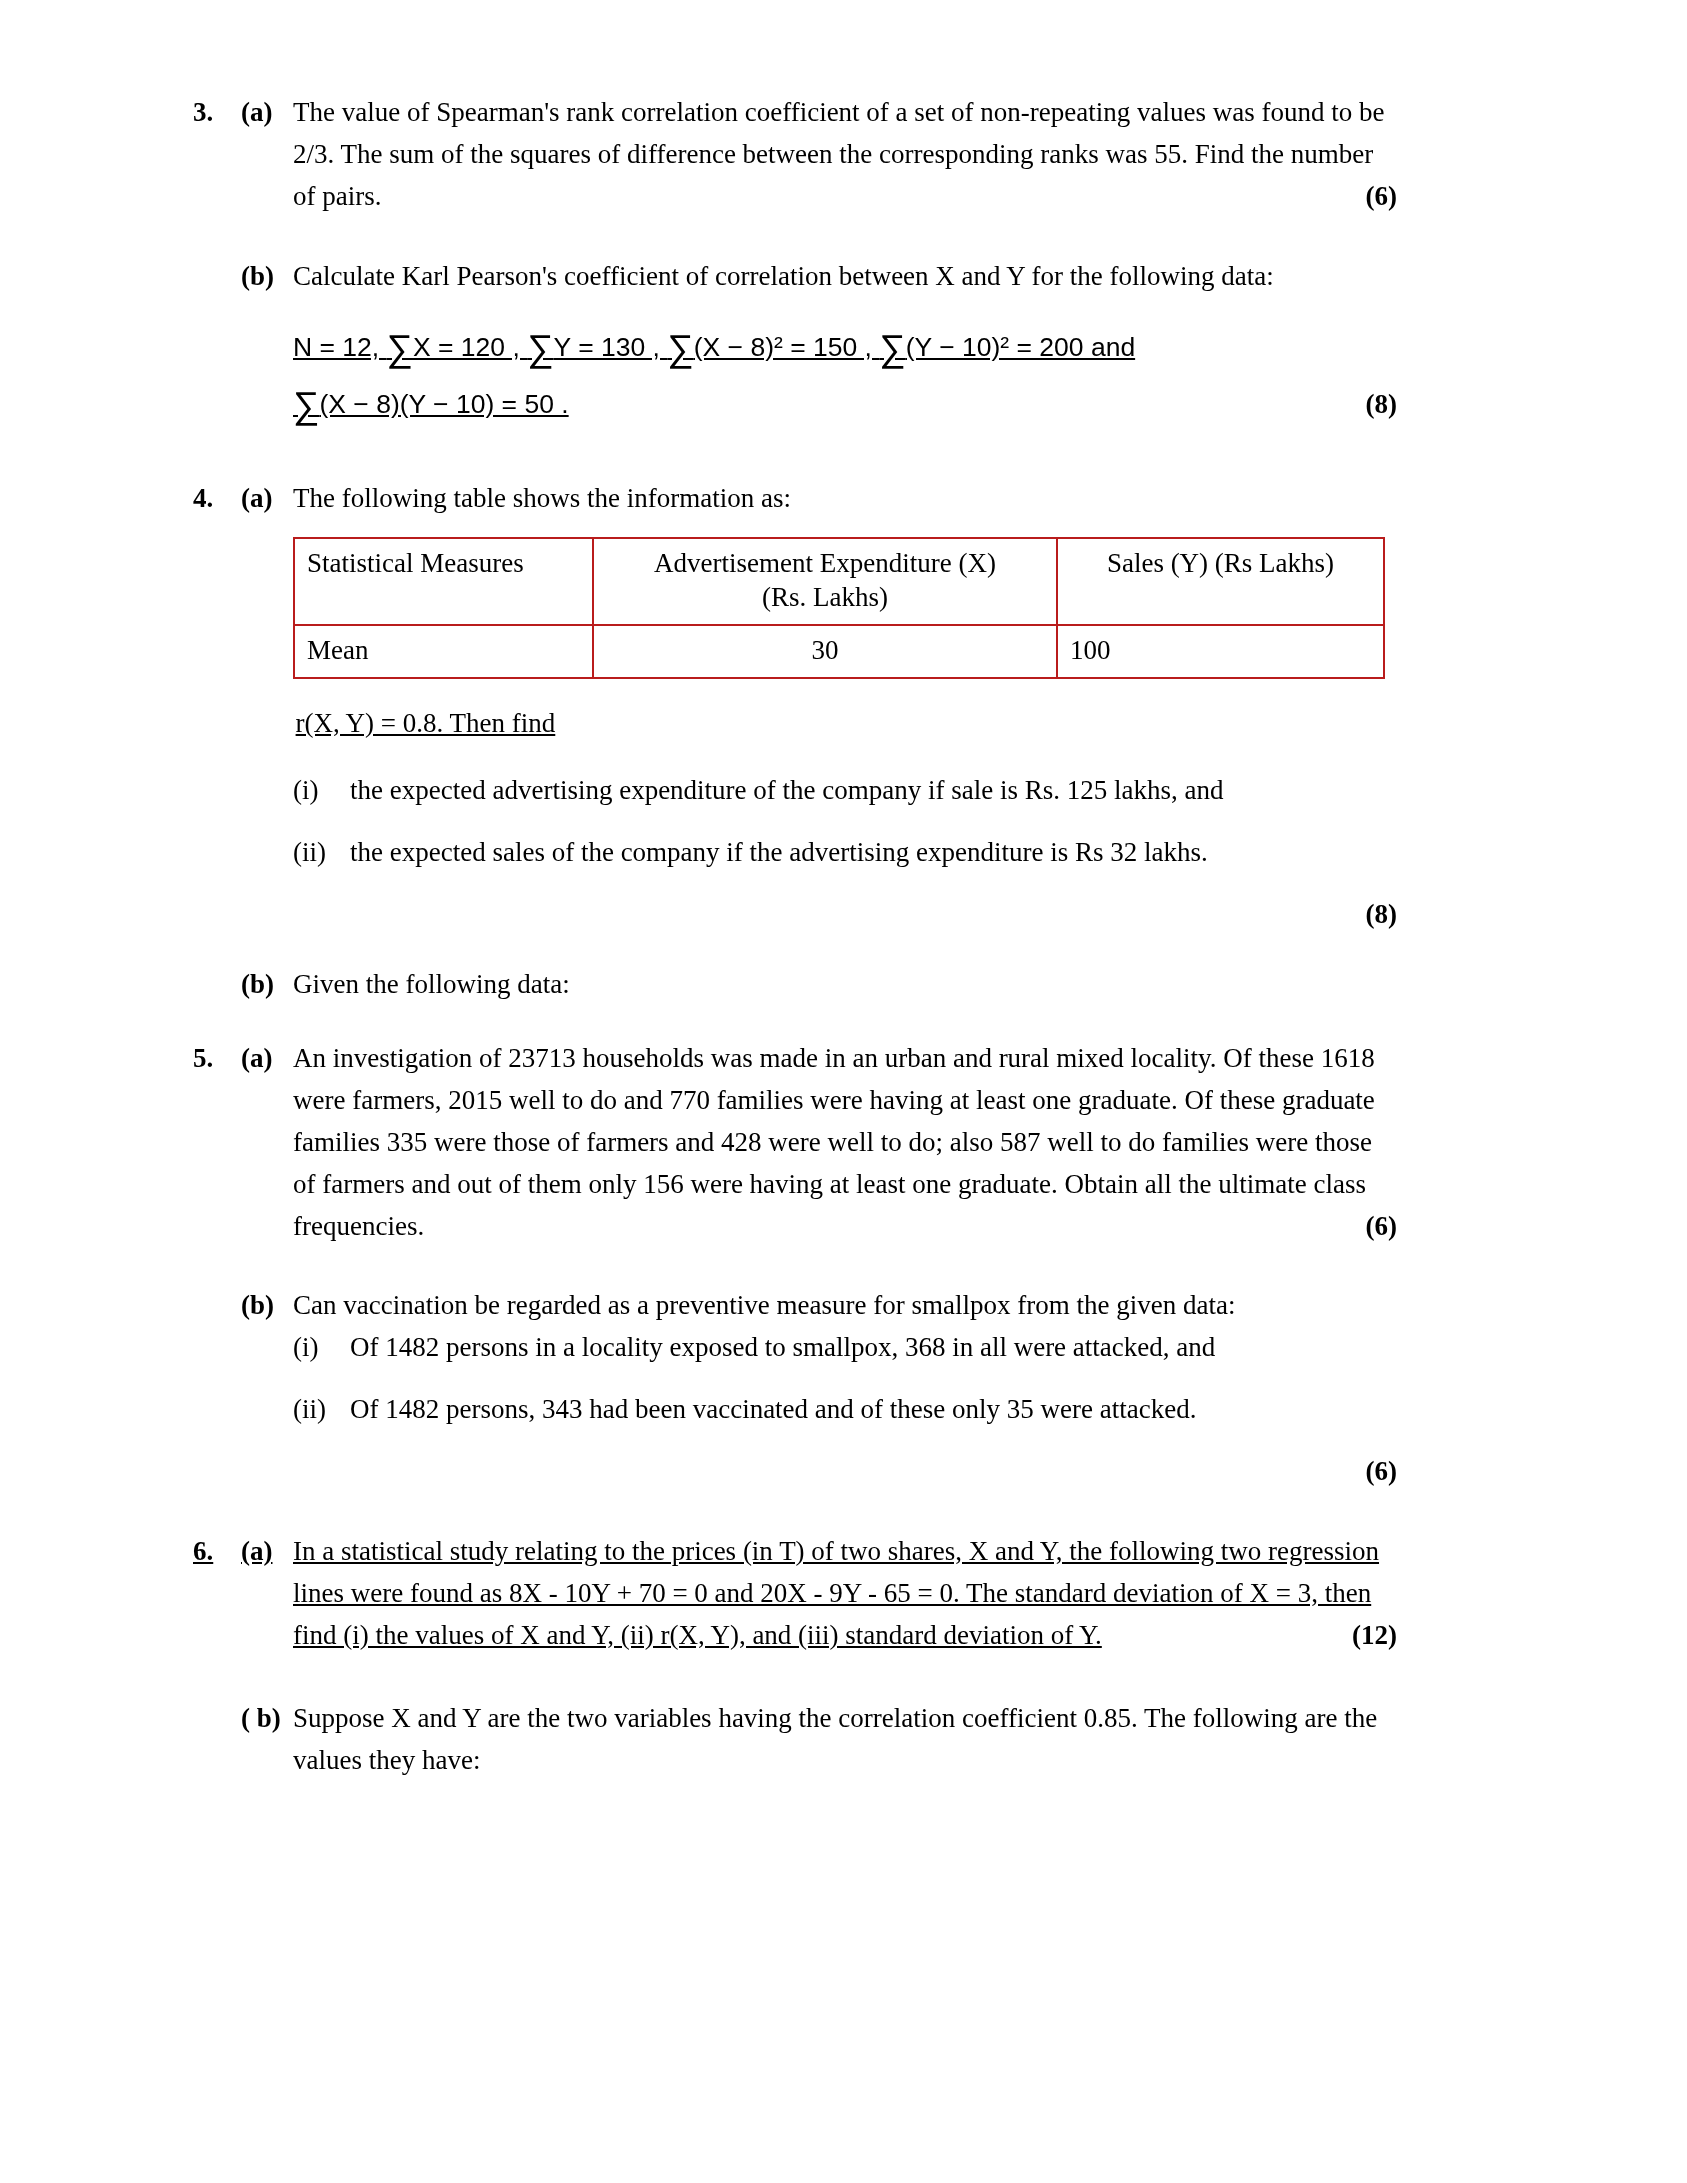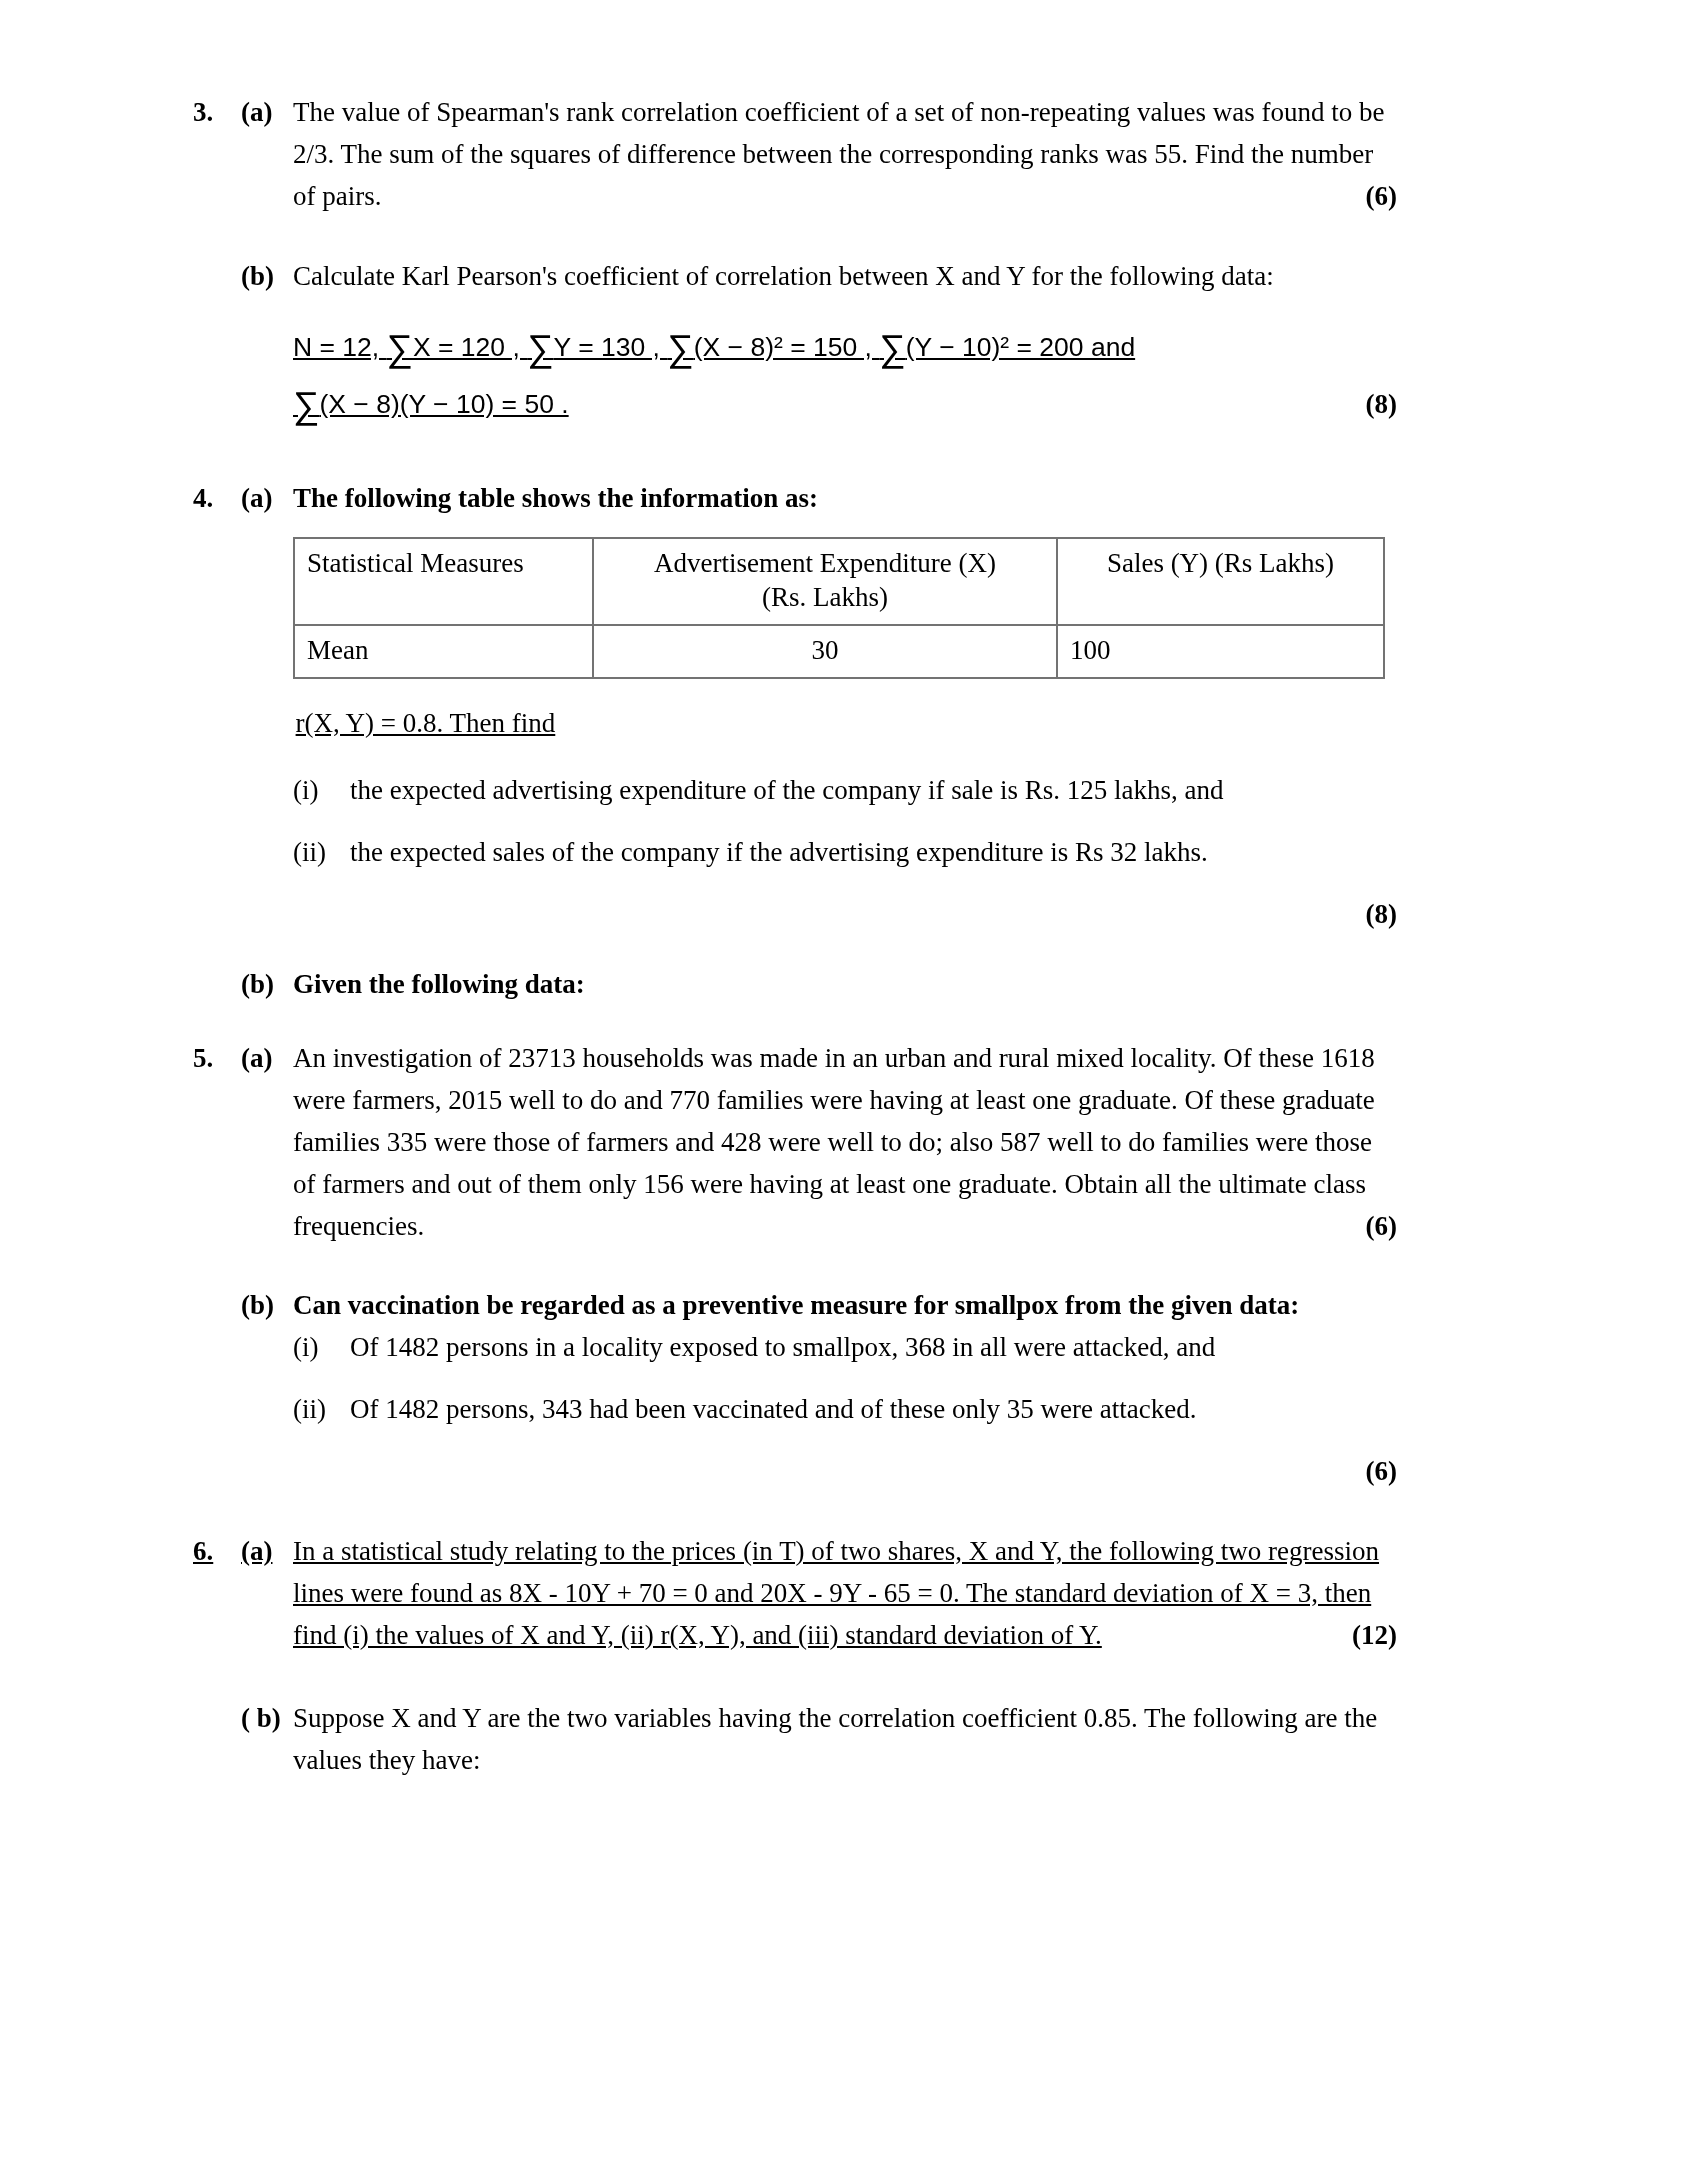--- a/index.html
+++ b/index.html
@@ -58,38 +58,38 @@
   }
 
   table.stats {
     border-collapse: collapse;
     table-layout: fixed;
     width: 1090px;
     margin: 18.5px 0 14.6px 0;
     line-height: 34px;
   }
   table.stats th, table.stats td {
-    border: 2px solid #737373;
+    border: 2px solid #b91c1c;
     font-weight: normal;
     vertical-align: top;
     padding: 6.6px 12px 10.6px 12px;
   }
   table.stats .col1 { width: 299px; text-align: left; }
   table.stats .col2 { width: 464px; text-align: center; }
   table.stats .col3 { width: 327px; }
 
   .after-table { margin: 22.5px 0 25px 2.6px; text-decoration: underline; }
 
   .item {
     display: grid;
     grid-template-columns: 57px 1fr;
     margin-bottom: 20px;
   }
   .data-line { padding-left: 9.3px; }
-  .intro-line { margin-bottom: 0; font-weight: bold; }
+  .intro-line { margin-bottom: 0; }
 </style>
 </head>
 <body>
 
 <main class="page">
 
   <section class="qrow mb58">
     <span class="cnum">3.</span>
     <span class="clabel">(a)</span>
     <div class="cbody">

